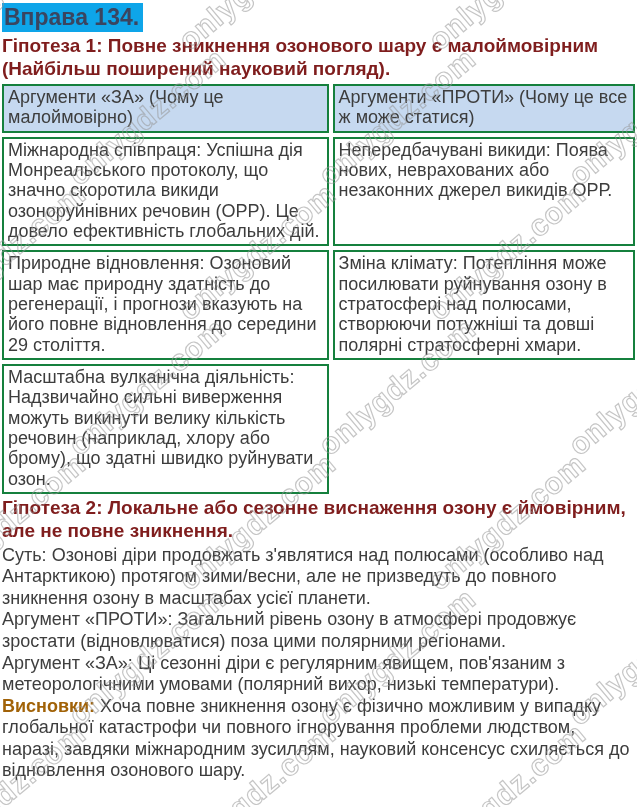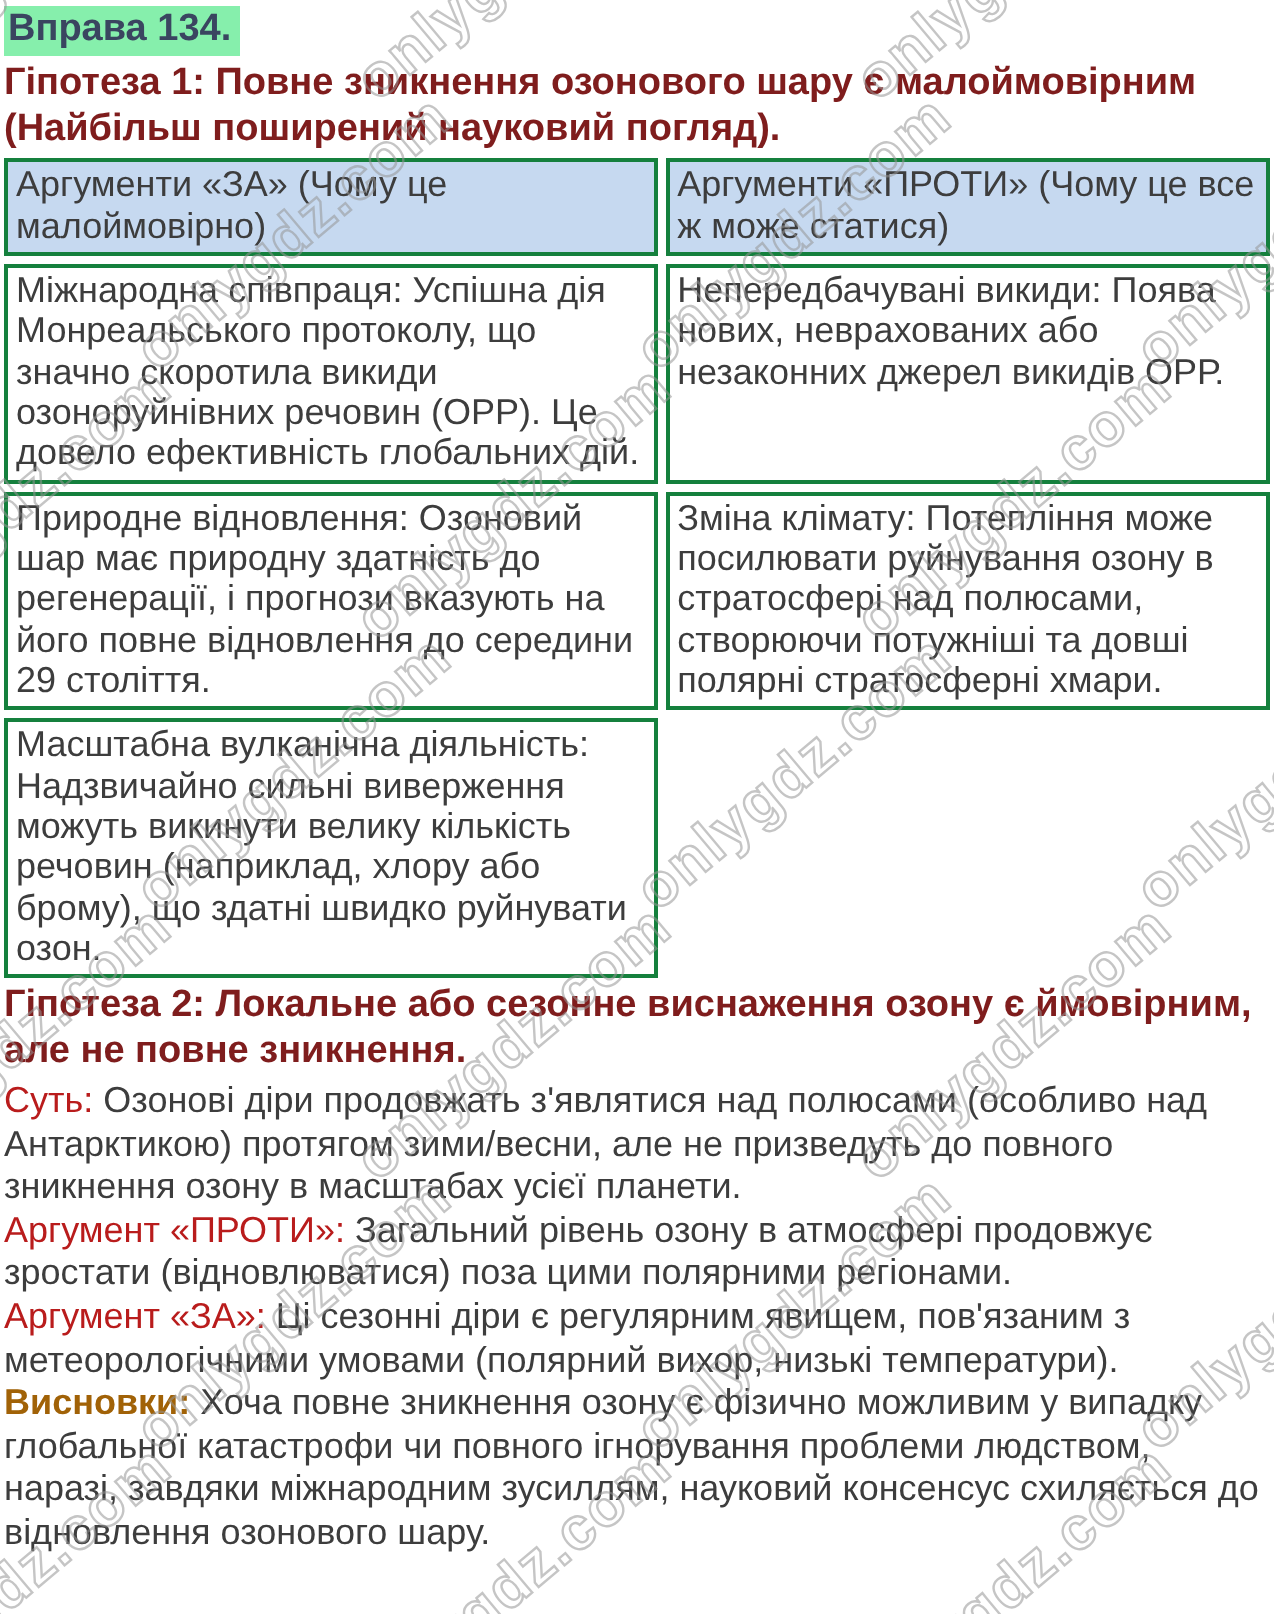--- a/index.html
+++ b/index.html
@@ -10,24 +10,24 @@
     font-family:"Liberation Sans", sans-serif;
     color:#3d3d3d;
     position:relative;
     overflow:hidden;
   }
   .content { position:relative; z-index:1; padding:3px 2px 0 2px; }
 
   .exercise-badge { margin:0 0 2px 0; }
   .hl {
     display:inline-block;
-    background:#86efac;
+    background:#0ea5e9;
     color:#3a4560;
     font-weight:bold;
-    font-size:19px;
+    font-size:23px;
     padding:1px 4px 2px 2px;
     line-height:1.15;
   }
 
   .hyp-title {
     font-size:19px;
     font-weight:bold;
     color:#7f1d1d;
     line-height:1.2;
     margin:3px 0 2px 0;
@@ -43,21 +43,21 @@
     border:2px solid #15803d;
     padding:1px 4px 3px 4px;
     font-size:18px;
     line-height:1.13;
     color:#3d3d3d;
     background:#ffffff;
   }
   .cell.head { background:#c6d9f0; }
 
   .para { margin:0; font-size:18px; line-height:1.2; color:#3d3d3d; }
-  .lbl-green { color:#b91c1c; }
+  .lbl-green { color:#404040; }
   .lbl-bold { font-weight:bold; color:#a16207; }
 
   .watermark-layer {
     position:absolute; inset:0;
     z-index:2;
     pointer-events:none;
     overflow:hidden;
   }
   .wm {
     position:absolute;

